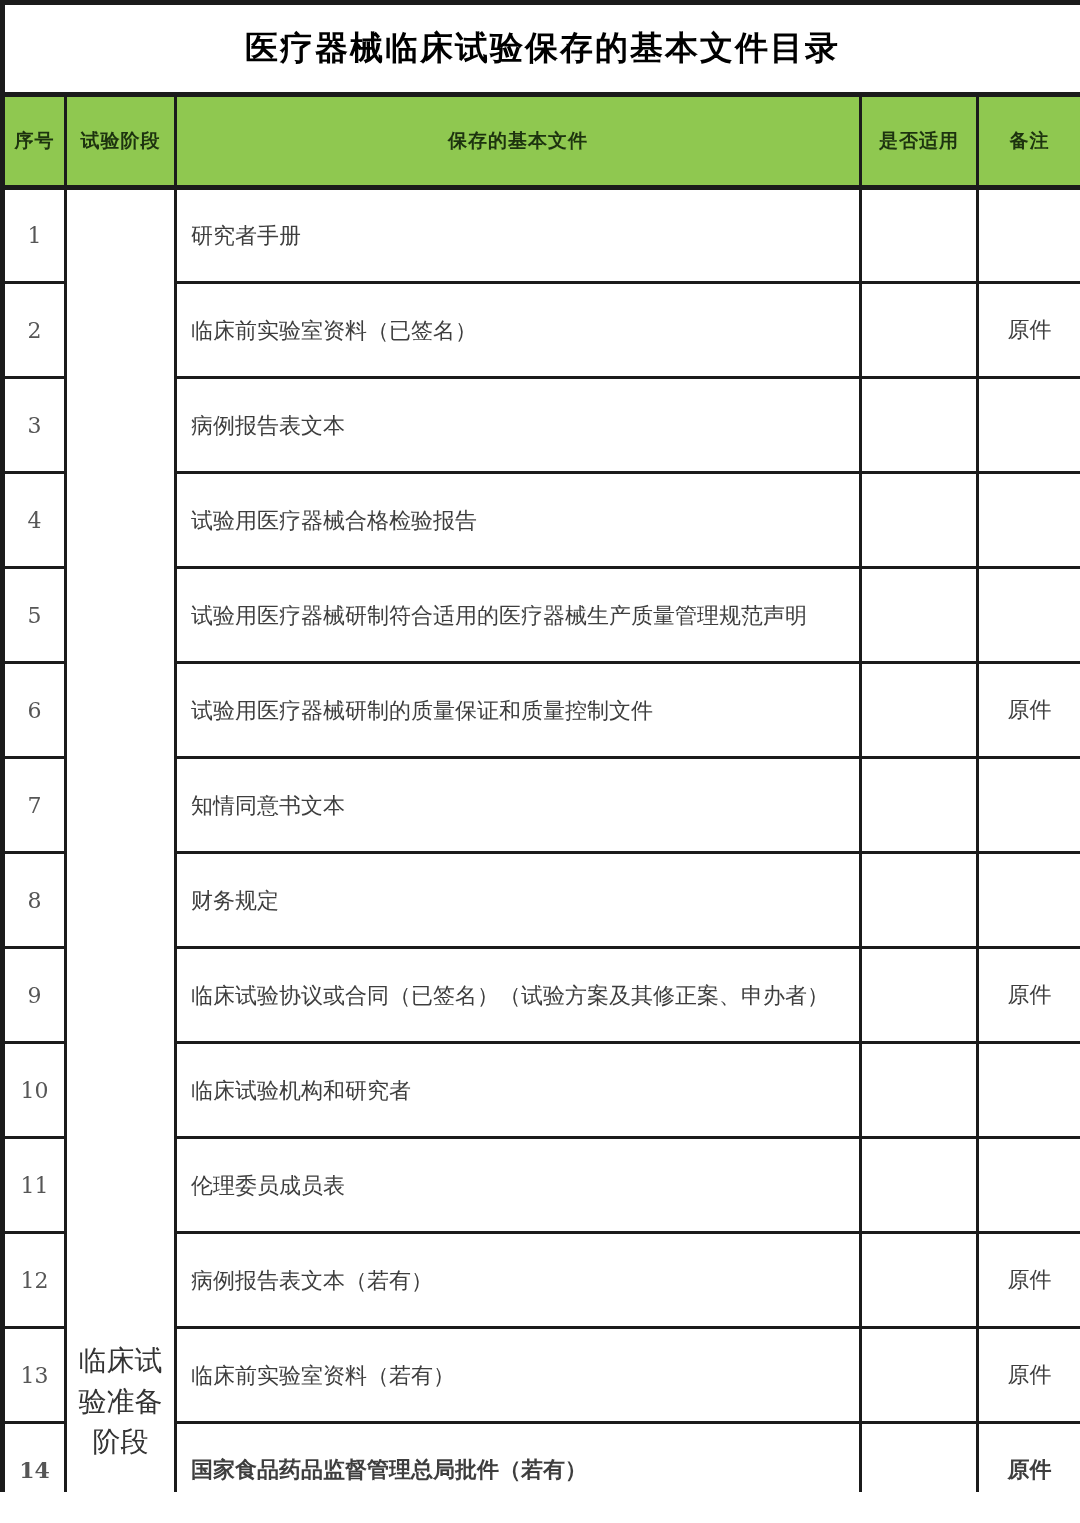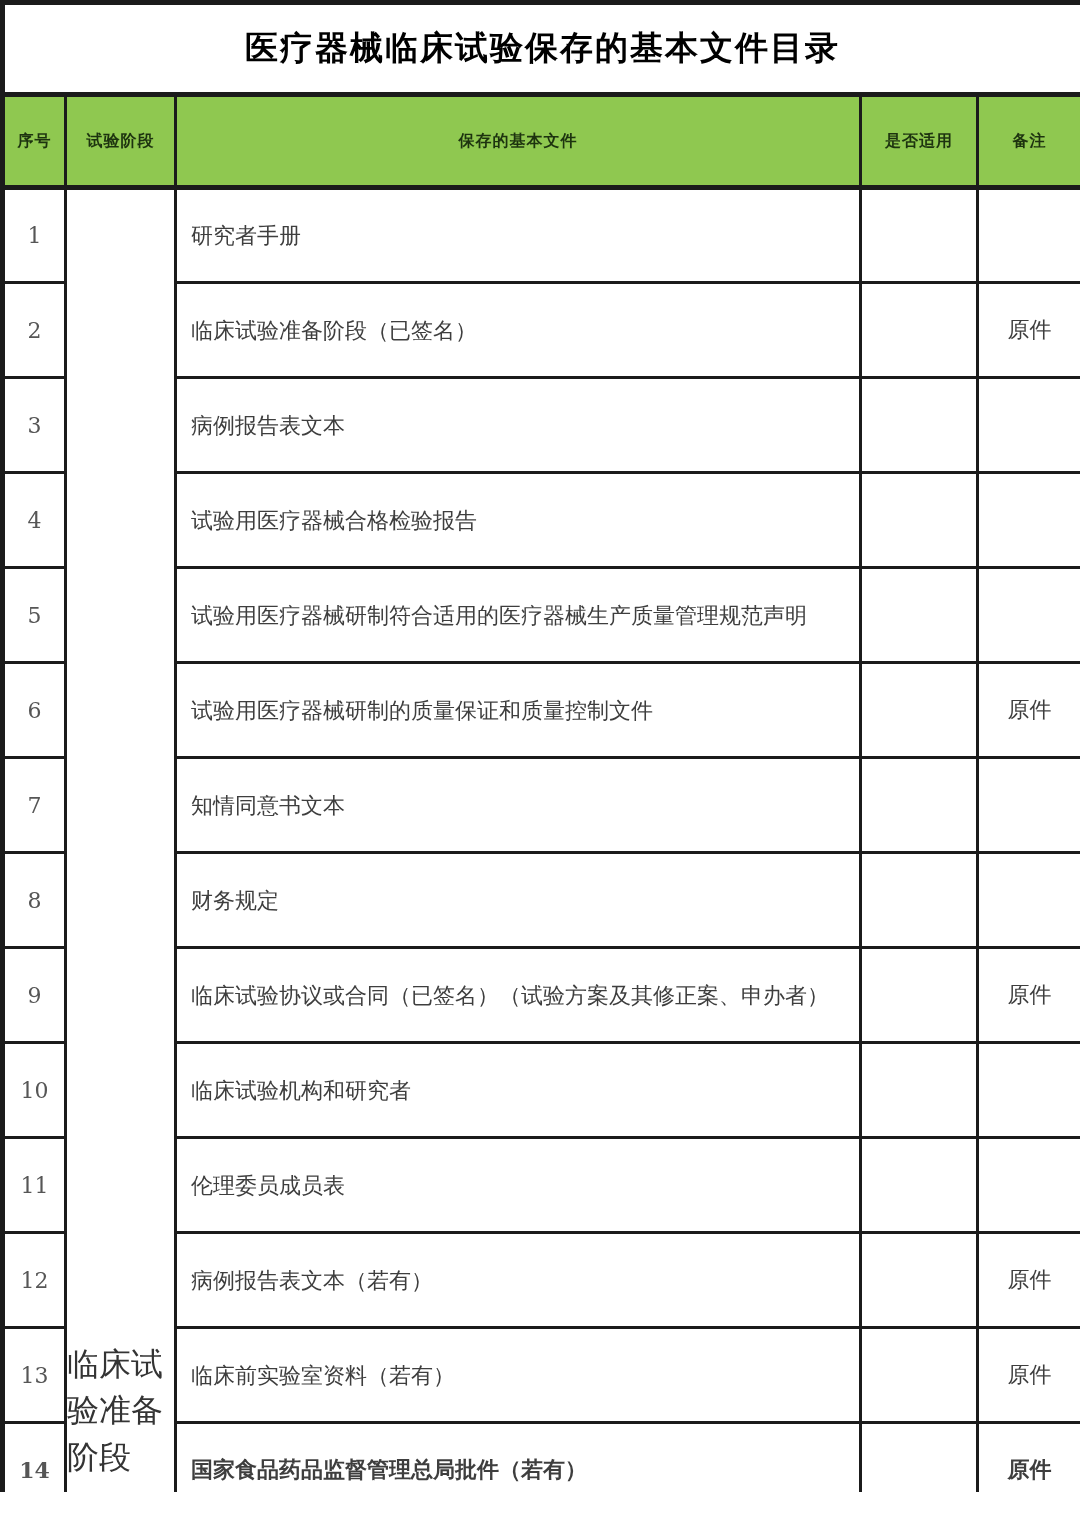--- a/index.html
+++ b/index.html
@@ -43,21 +43,21 @@
     letter-spacing: 2px;
     color: #000000;
     border-bottom-width: 5px;
     background: #ffffff;
   }
 
   tr.header-row { height: 93px; }
   tr.header-row th {
     background: #8FC850;
     color: #1d330f;
-    font-size: 16px;
+    font-size: 19px;
     font-weight: bold;
     text-align: center;
     vertical-align: middle;
     letter-spacing: 1px;
     border-bottom-width: 5px;
   }
 
   tbody tr { height: 95px; }
   tbody td {
     vertical-align: middle;
@@ -82,23 +82,23 @@
     position: relative;
     border-bottom: none;
     vertical-align: top;
     padding: 0;
   }
   .phase-label {
     position: absolute;
     top: 1151px;
     left: 0;
     right: 0;
-    text-align: left;
+    text-align: center;
     font-family: "DejaVu Serif", serif;
-    font-size: 32px;
+    font-size: 28px;
     line-height: 1.45;
     color: #343434;
   }
   tbody tr:last-child td { border-bottom-width: 5px; font-weight: bold; }
   tbody tr:last-child td.cell-phase { border-bottom: none; }
 </style>
 </head>
 <body>
 
 <div class="page">
@@ -127,21 +127,21 @@
           <td class="cell-no">1</td>
           <td class="cell-phase" rowspan="14">
             <div class="phase-label">临床试验准备阶段</div>
           </td>
           <td class="cell-doc">研究者手册</td>
           <td class="cell-app"></td>
           <td class="cell-note"></td>
         </tr>
         <tr>
           <td class="cell-no">2</td>
-          <td class="cell-doc">临床试验准备阶段（已签名）</td>
+          <td class="cell-doc">临床前实验室资料（已签名）</td>
           <td class="cell-app"></td>
           <td class="cell-note">原件</td>
         </tr>
         <tr>
           <td class="cell-no">3</td>
           <td class="cell-doc">病例报告表文本</td>
           <td class="cell-app"></td>
           <td class="cell-note"></td>
         </tr>
         <tr>

